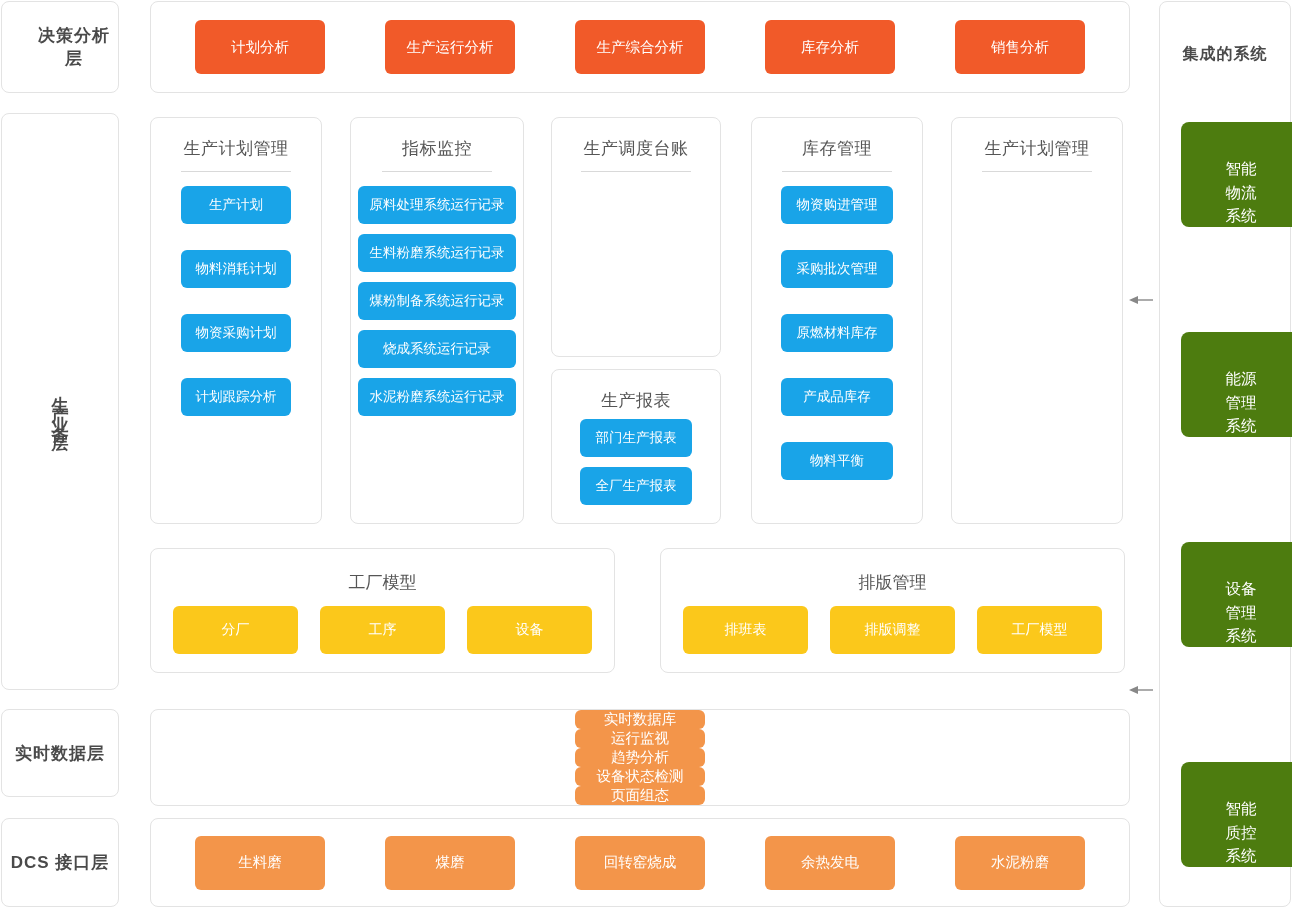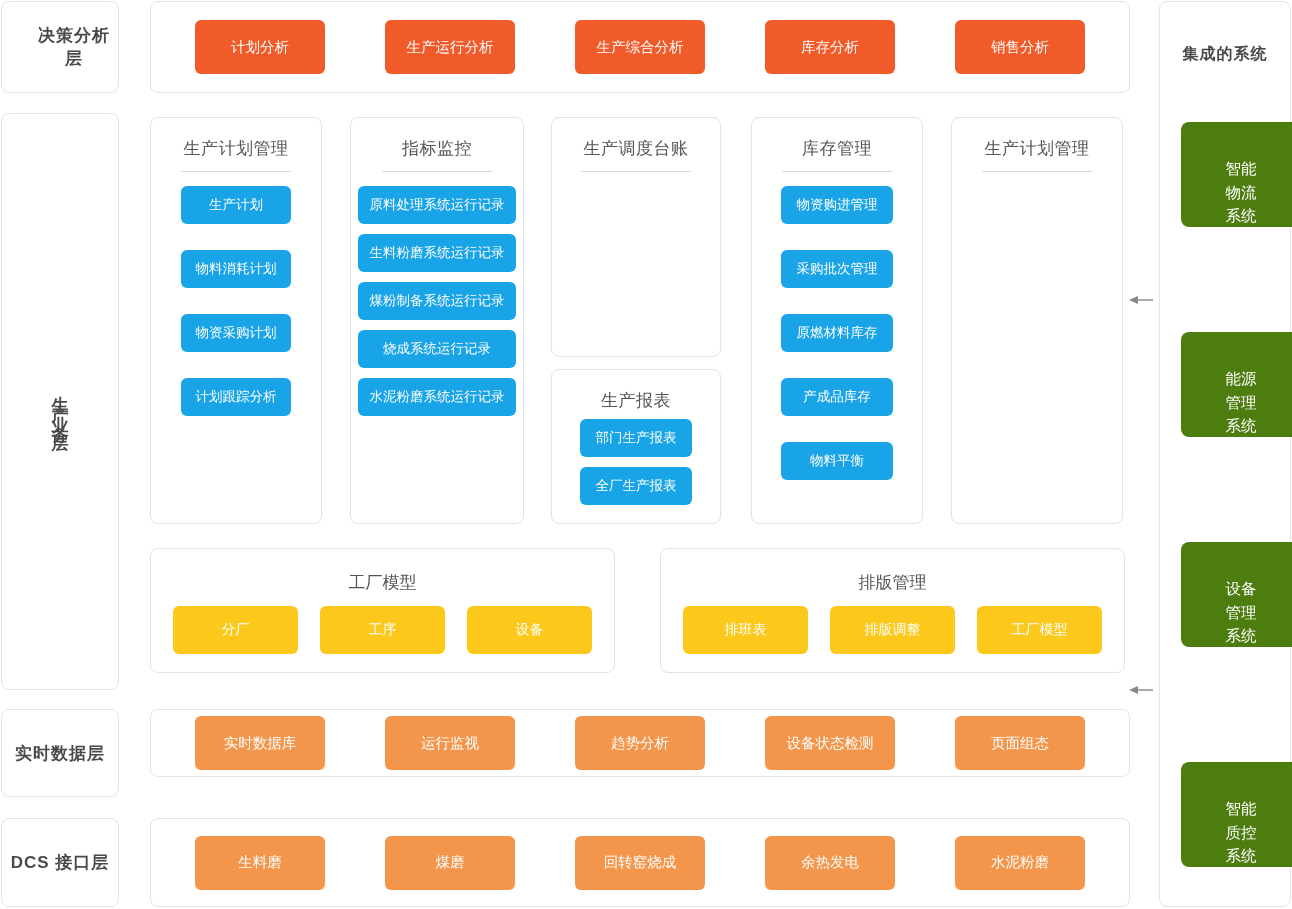--- a/index.html
+++ b/index.html
@@ -332,21 +332,21 @@
         </div>
       <div class="btn btn-yellow">
           <span>排版调整</span>
         </div>
       <div class="btn btn-yellow">
           <span>工厂模型</span>
         </div>
     </div>
   </div>
 
-  <div class="card strip" style="left:150px; top:709px; width:980px; height:68px;">
+  <div class="card strip" style="left:150px; top:709px; width:980px; height:97px;flex-direction:column;">
     <div class="btn btn-orange-light">
         <span>实时数据库</span>
       </div>
     <div class="btn btn-orange-light">
         <span>运行监视</span>
       </div>
     <div class="btn btn-orange-light">
         <span>趋势分析</span>
       </div>
     <div class="btn btn-orange-light">

